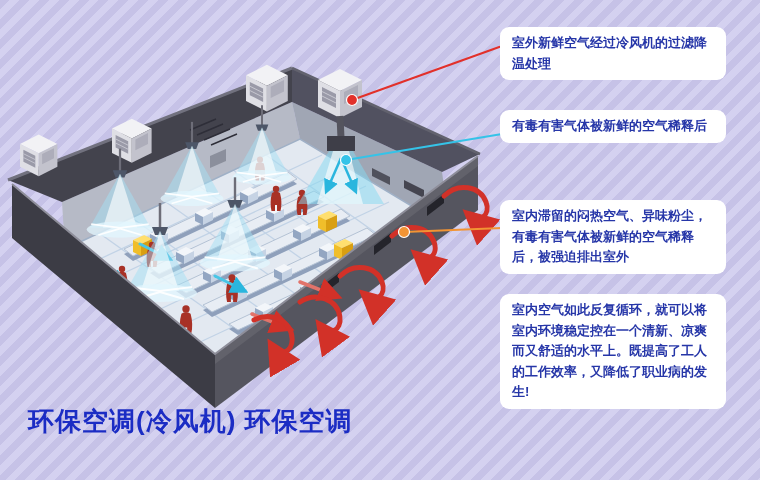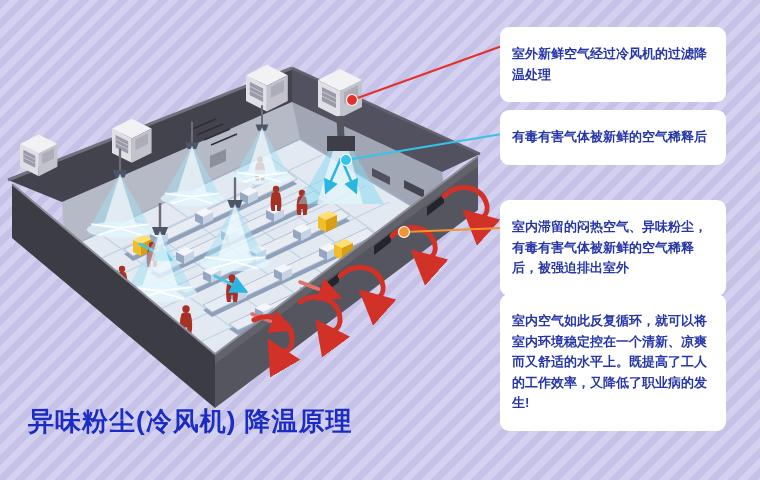--- a/index.html
+++ b/index.html
@@ -8,21 +8,21 @@
     font-family:"Liberation Sans","DejaVu Sans",sans-serif;
     background:repeating-linear-gradient(135deg,
       var(--bg-base,#c6c2e7) 0px, var(--bg-base,#c6c2e7) 7px,
       var(--bg-stripe,#d4d1f0) 7px, var(--bg-stripe,#d4d1f0) 14px);
   }
   .scene{position:absolute;left:0;top:44px;width:500px;height:380px;}
   .overlay{position:absolute;left:0;top:0;width:760px;height:480px;pointer-events:none;}
   .callout{
     position:absolute;left:500px;width:226px;box-sizing:border-box;
     background:var(--callout-bg,#ffffff);color:var(--callout-text,#2636a8);
-    border-radius:9px;padding:17px 12px;font-size:13px;line-height:1.58;font-weight:600;
+    border-radius:9px;padding:6px 12px;font-size:13px;line-height:1.58;font-weight:600;
   }
   .c1{top:27px}.c2{top:110px}.c3{top:200px}.c4{top:294px}
   .title{
     position:absolute;left:28px;top:404px;font-size:26px;font-weight:bold;
     color:var(--title-color,#1b2cc4);letter-spacing:1px;white-space:nowrap;
   }
 </style>
 </head>
 <body>
 
@@ -236,13 +236,13 @@
 <div class="callout c2">
   <span>有毒有害气体被新鲜的空气稀释后</span>
 </div>
 <div class="callout c3">
   <span>室内滞留的闷热空气、异味粉尘，有毒有害气体被新鲜的空气稀释后，被强迫排出室外</span>
 </div>
 <div class="callout c4">
   <span>室内空气如此反复循环，就可以将室内环境稳定控在一个清新、凉爽而又舒适的水平上。既提高了工人的工作效率，又降低了职业病的发生!</span>
 </div>
 
-<div class="title">异味粉尘(冷风机) 降温原理</div>
+<div class="title">环保空调(冷风机) 环保空调</div>
 
 </body></html>

